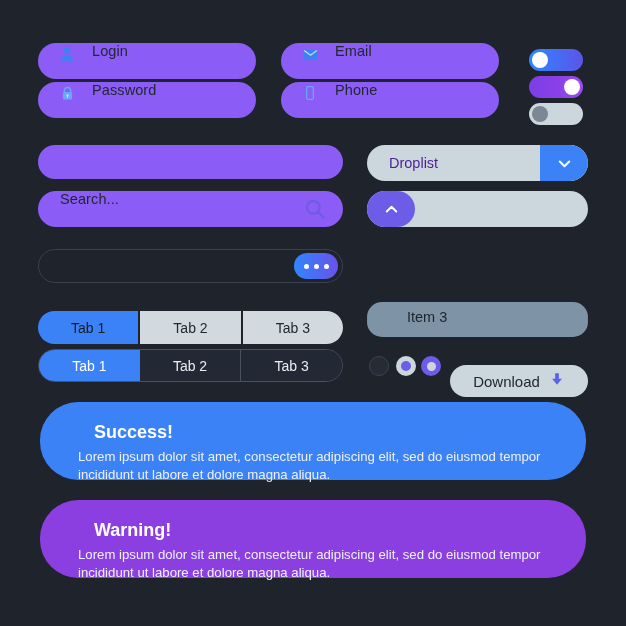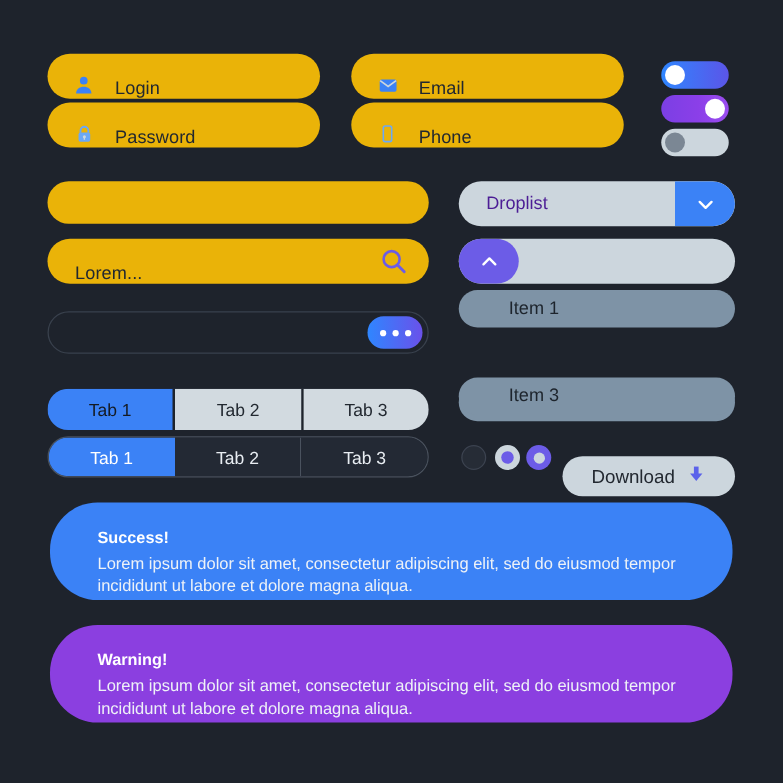--- a/index.html
+++ b/index.html
@@ -7,23 +7,23 @@
     width:626px;height:626px;
     background:#1e232c;
     font-family:"Liberation Sans", sans-serif;
     overflow:hidden;
   }
   .kit{position:relative;width:626px;height:626px;}
 
   
   .field{
     position:absolute;
-    background:#eab308;
-    border-radius:999px;
-    display:flex;align-items:flex-end;
+    background:#8b5cf6;
+    border-radius:999px;
+    display:flex;align-items:flex-start;
     box-sizing:border-box;
   }
   .field-label{
     color:#222830;
     font-size:14.5px;
     letter-spacing:.1px;
     white-space:nowrap;
   }
   .fld-icon{
     display:flex;align-items:center;justify-content:center;
@@ -153,22 +153,22 @@
   
   .alert{
     position:absolute;
     border-radius:38px;
     box-sizing:border-box;
     padding:20px 28px 18px 38px;
   }
   .alert-success{background:#3b82f6;}
   .alert-warning{background:#8b3fe0;}
   .alert h3{
-    margin:0 0 5px 0;
-    font-size:13px;font-weight:bold;color:#ffffff;
+    margin:0 0 5px 16px;
+    font-size:18px;font-weight:bold;color:#ffffff;
   }
   .alert p{
     margin:0;
     font-size:13.2px;line-height:1.38;color:#eef2f7;
     max-width:495px;
   }
 </style>
 </head>
 <body>
 
@@ -221,21 +221,21 @@
   <div class="toggle tg-purple on-right" style="left:529px;top:76px;">
     <span class="knob"></span>
   </div>
   <div class="toggle tg-off on-left" style="left:529px;top:103px;">
     <span class="knob"></span>
   </div>
 
   <div class="field" style="left:38px;top:145px;width:305px;height:34px;"></div>
 
   <div class="field" style="left:38px;top:191px;width:305px;height:36px;padding-left:22px;">
-    <span class="field-label">Lorem...</span>
+    <span class="field-label">Search...</span>
     <span class="search-icon">
       <svg viewBox="0 0 24 24" width="24" height="24">
         <circle cx="10.3" cy="10.3" r="6.4" fill="none" stroke="#6c5ce7" stroke-width="2.1"></circle>
         <path d="M15.2 15.2 20.4 20.4" stroke="#6c5ce7" stroke-width="2.3" stroke-linecap="round"></path>
       </svg>
     </span>
   </div>
 
   <div class="dark-input" style="left:38px;top:249px;width:305px;height:34px;">
     <span class="dots-btn">
@@ -255,23 +255,20 @@
   </div>
 
   <div class="drop" style="left:367px;top:191px;width:221px;">
     <span class="dl-btn dl-purple">
       <svg viewBox="0 0 24 24" width="19" height="19">
           <path d="M6 14.5 12 8.5 18 14.5" fill="none" stroke="#ffffff" stroke-width="2.4" stroke-linecap="round" stroke-linejoin="round"></path>
         </svg>
     </span>
   </div>
 
-  <div class="drop-item" style="left:367px;top:232px;width:221px;">
-    <span>Item 1</span>
-  </div>
   <div class="drop-item" style="left:367px;top:267px;width:221px;margin-top:40px;">
     <span>Item 2</span>
   </div>
   <div class="drop-item" style="left:367px;top:302px;width:221px;">
     <span>Item 3</span>
   </div>
 
   <div class="tabs tabs-light" style="left:38px;top:311px;width:305px;">
     <div class="tab active">
       <span>Tab 1</span>

